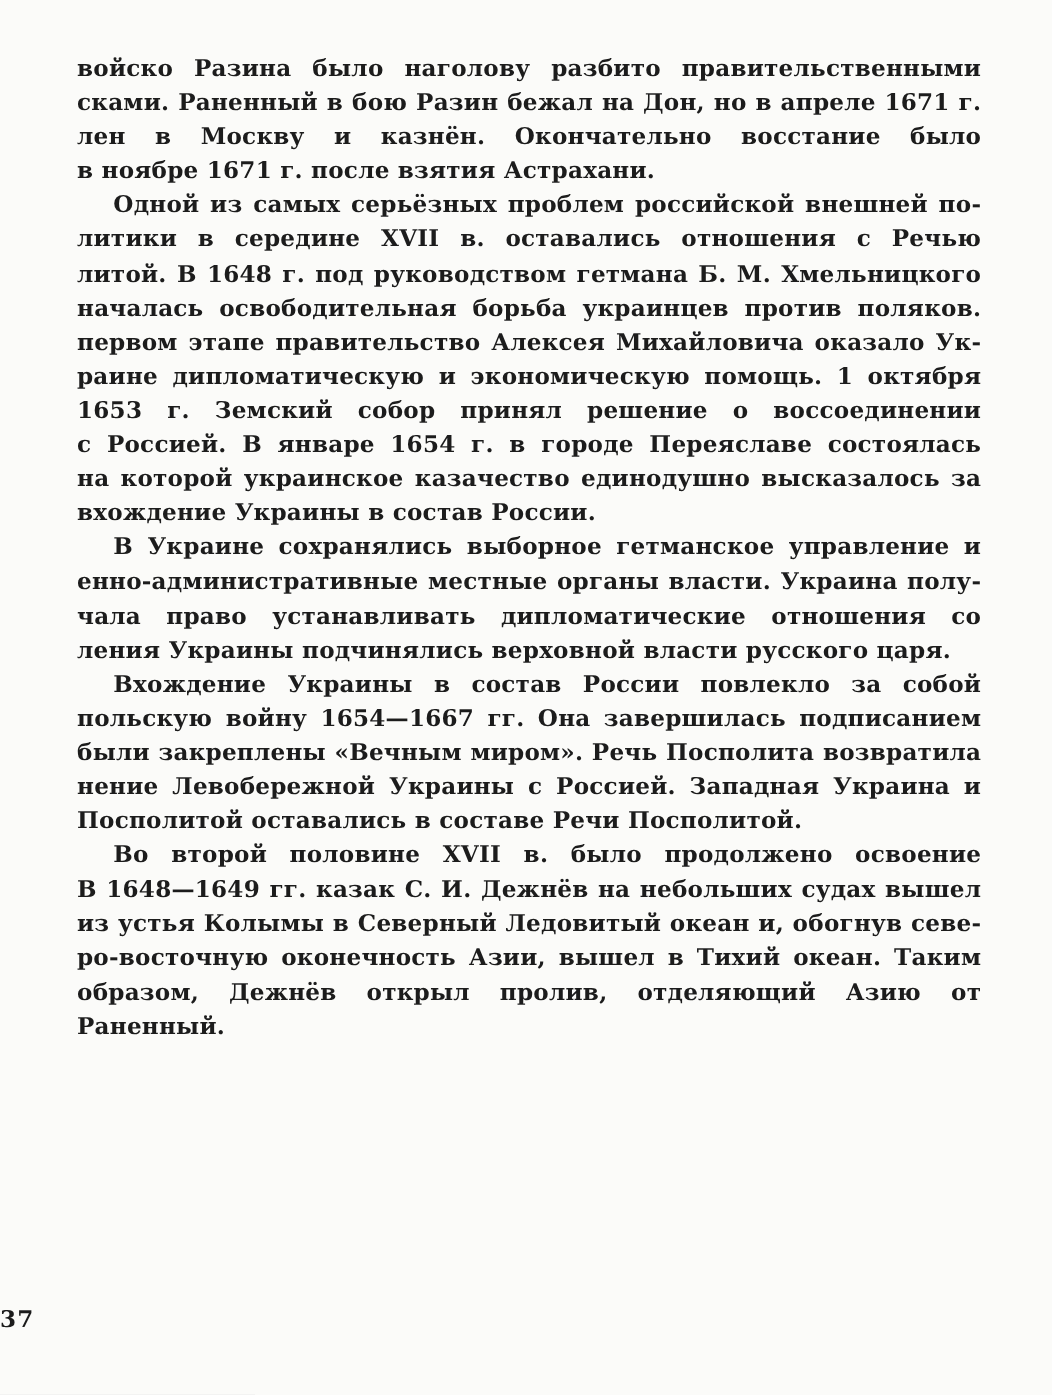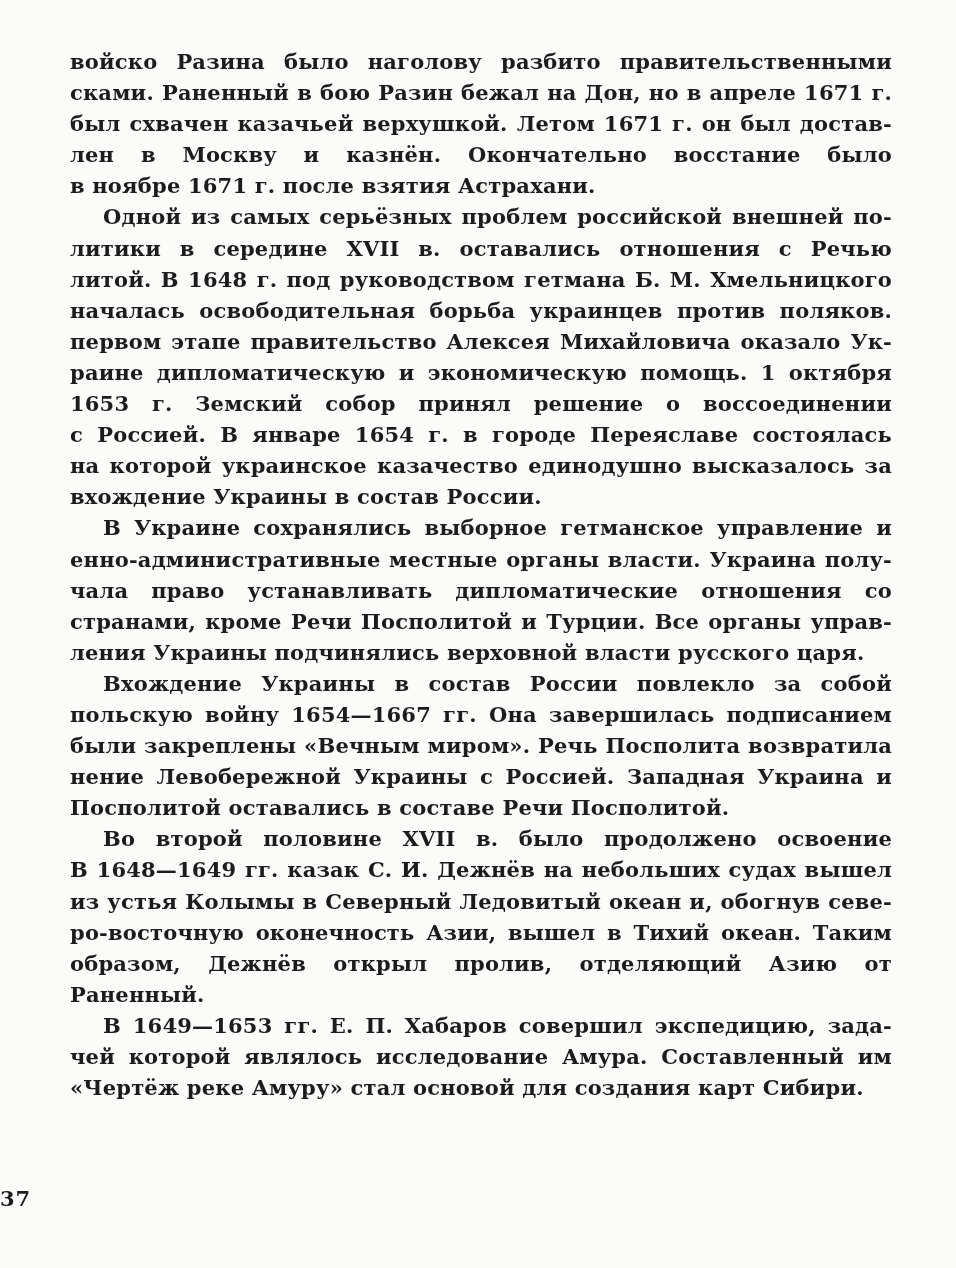--- a/index.html
+++ b/index.html
@@ -56,58 +56,51 @@
   }
 </style>
 </head>
 <body>
 
 <div class="scan-page">
   <div class="text-block">
       <p class="para">
         <span class="line">войско Разина было наголову разбито правительственными вой-</span>
         <span class="line">сками. Раненный в бою Разин бежал на Дон, но в апреле 1671 г.</span>
-        <span class="line">был схвачен казачьей верхушкой. Летом 1671 г. он был достав-</span>
         <span class="line">лен в Москву и казнён. Окончательно восстание было подавлено</span>
         <span class="line last">в ноябре 1671 г. после взятия Астрахани.</span>
       </p>
       <p class="para">
         <span class="line indent">Одной из самых серьёзных проблем российской внешней по-</span>
         <span class="line">литики в середине XVII в. оставались отношения с Речью Поспо-</span>
         <span class="line">литой. В 1648 г. под руководством гетмана Б. М. Хмельницкого</span>
         <span class="line">началась освободительная борьба украинцев против поляков. На</span>
         <span class="line">первом этапе правительство Алексея Михайловича оказало Ук-</span>
         <span class="line">раине дипломатическую и экономическую помощь. 1 октября</span>
         <span class="line">1653 г. Земский собор принял решение о воссоединении Украины</span>
         <span class="line">с Россией. В январе 1654 г. в городе Переяславе состоялась Рада,</span>
         <span class="line">на которой украинское казачество единодушно высказалось за</span>
         <span class="line last">вхождение Украины в состав России.</span>
       </p>
       <p class="para">
         <span class="line indent">В Украине сохранялись выборное гетманское управление и во-</span>
         <span class="line">енно-административные местные органы власти. Украина полу-</span>
         <span class="line">чала право устанавливать дипломатические отношения со всеми</span>
-        <span class="line">странами, кроме Речи Посполитой и Турции. Все органы управ-</span>
         <span class="line last">ления Украины подчинялись верховной власти русского царя.</span>
       </p>
       <p class="para">
         <span class="line indent">Вхождение Украины в состав России повлекло за собой русско-</span>
         <span class="line">польскую войну 1654—1667 гг. Она завершилась подписанием</span>
         <span class="line">были закреплены «Вечным миром». Речь Посполита возвратила</span>
         <span class="line">нение Левобережной Украины с Россией. Западная Украина и</span>
         <span class="line last">Посполитой оставались в составе Речи Посполитой.</span>
       </p>
       <p class="para">
         <span class="line indent">Во второй половине XVII в. было продолжено освоение Сибири.</span>
         <span class="line">В 1648—1649 гг. казак С. И. Дежнёв на небольших судах вышел</span>
         <span class="line">из устья Колымы в Северный Ледовитый океан и, обогнув севе-</span>
         <span class="line">ро-восточную оконечность Азии, вышел в Тихий океан. Таким</span>
         <span class="line">образом, Дежнёв открыл пролив, отделяющий Азию от Северной</span>
         <span class="line last">Раненный.</span>
       </p>
-      <p class="para">
-        <span class="line indent">В 1649—1653 гг. Е. П. Хабаров совершил экспедицию, зада-</span>
-        <span class="line">чей которой являлось исследование Амура. Составленный им</span>
-        <span class="line last">«Чертёж реке Амуру» стал основой для создания карт Сибири.</span>
-      </p>
     </div>
   <div class="page-number">37</div>
 </div>
 
 </body></html>

